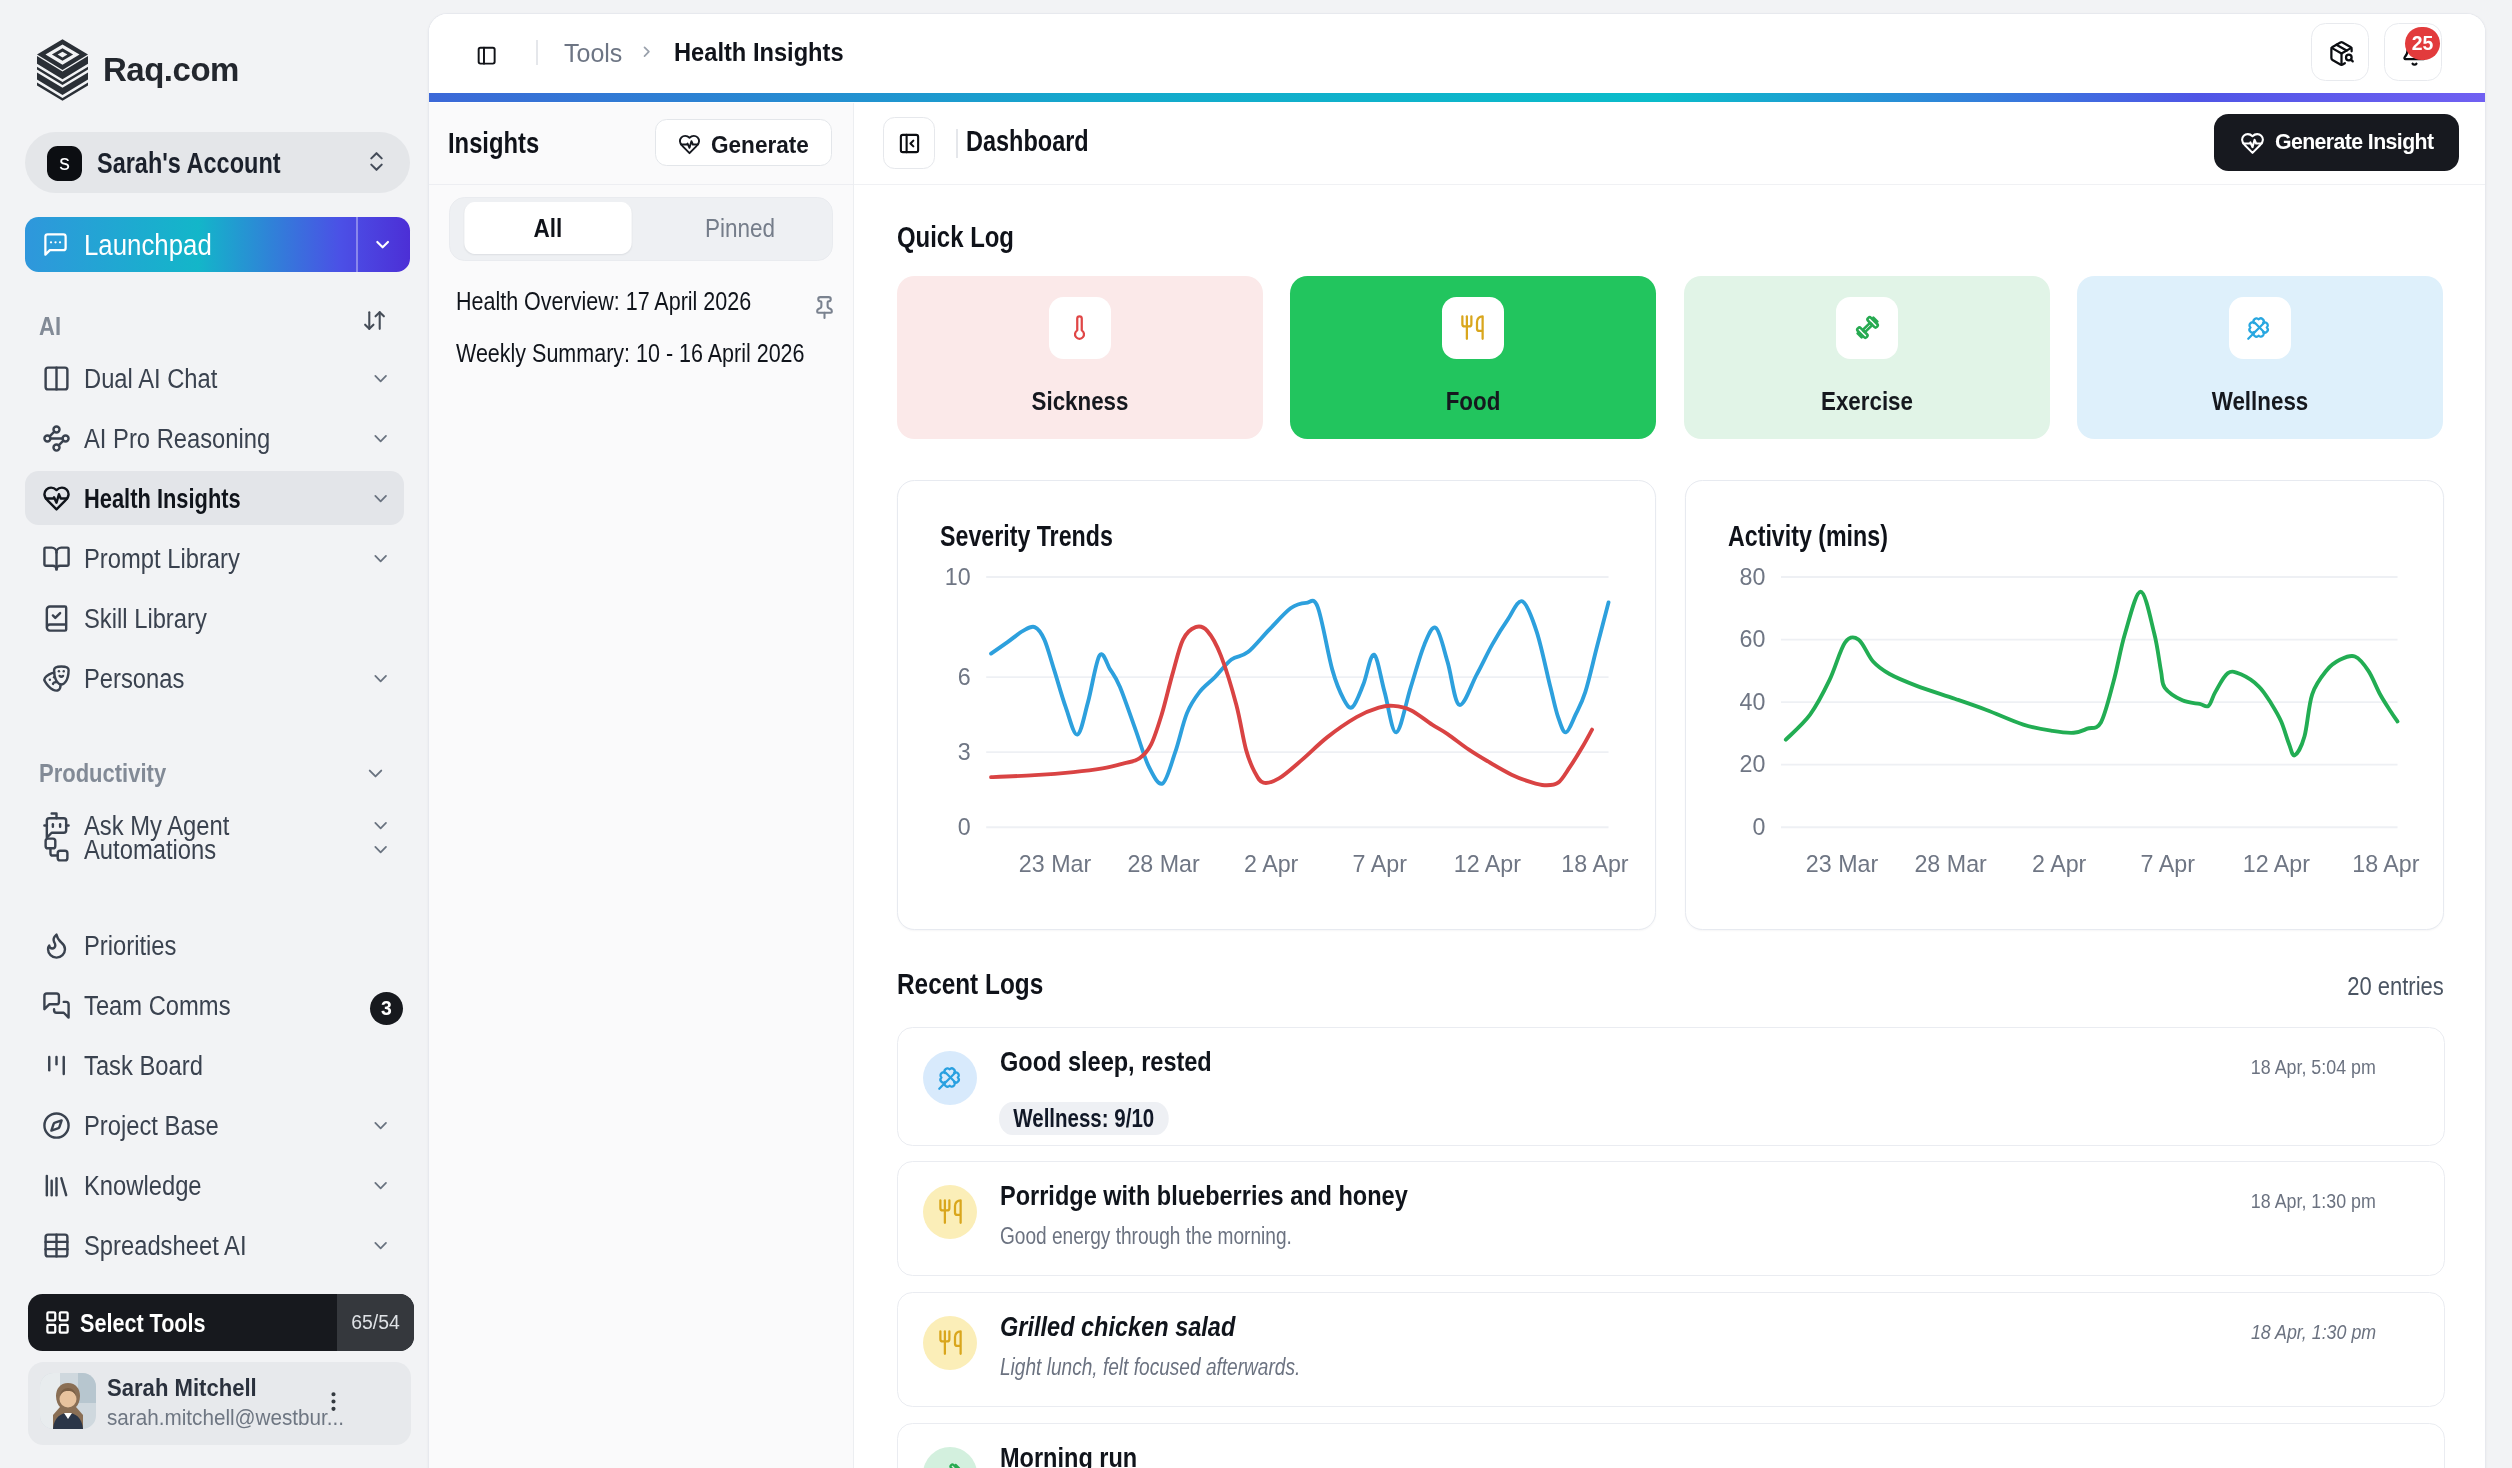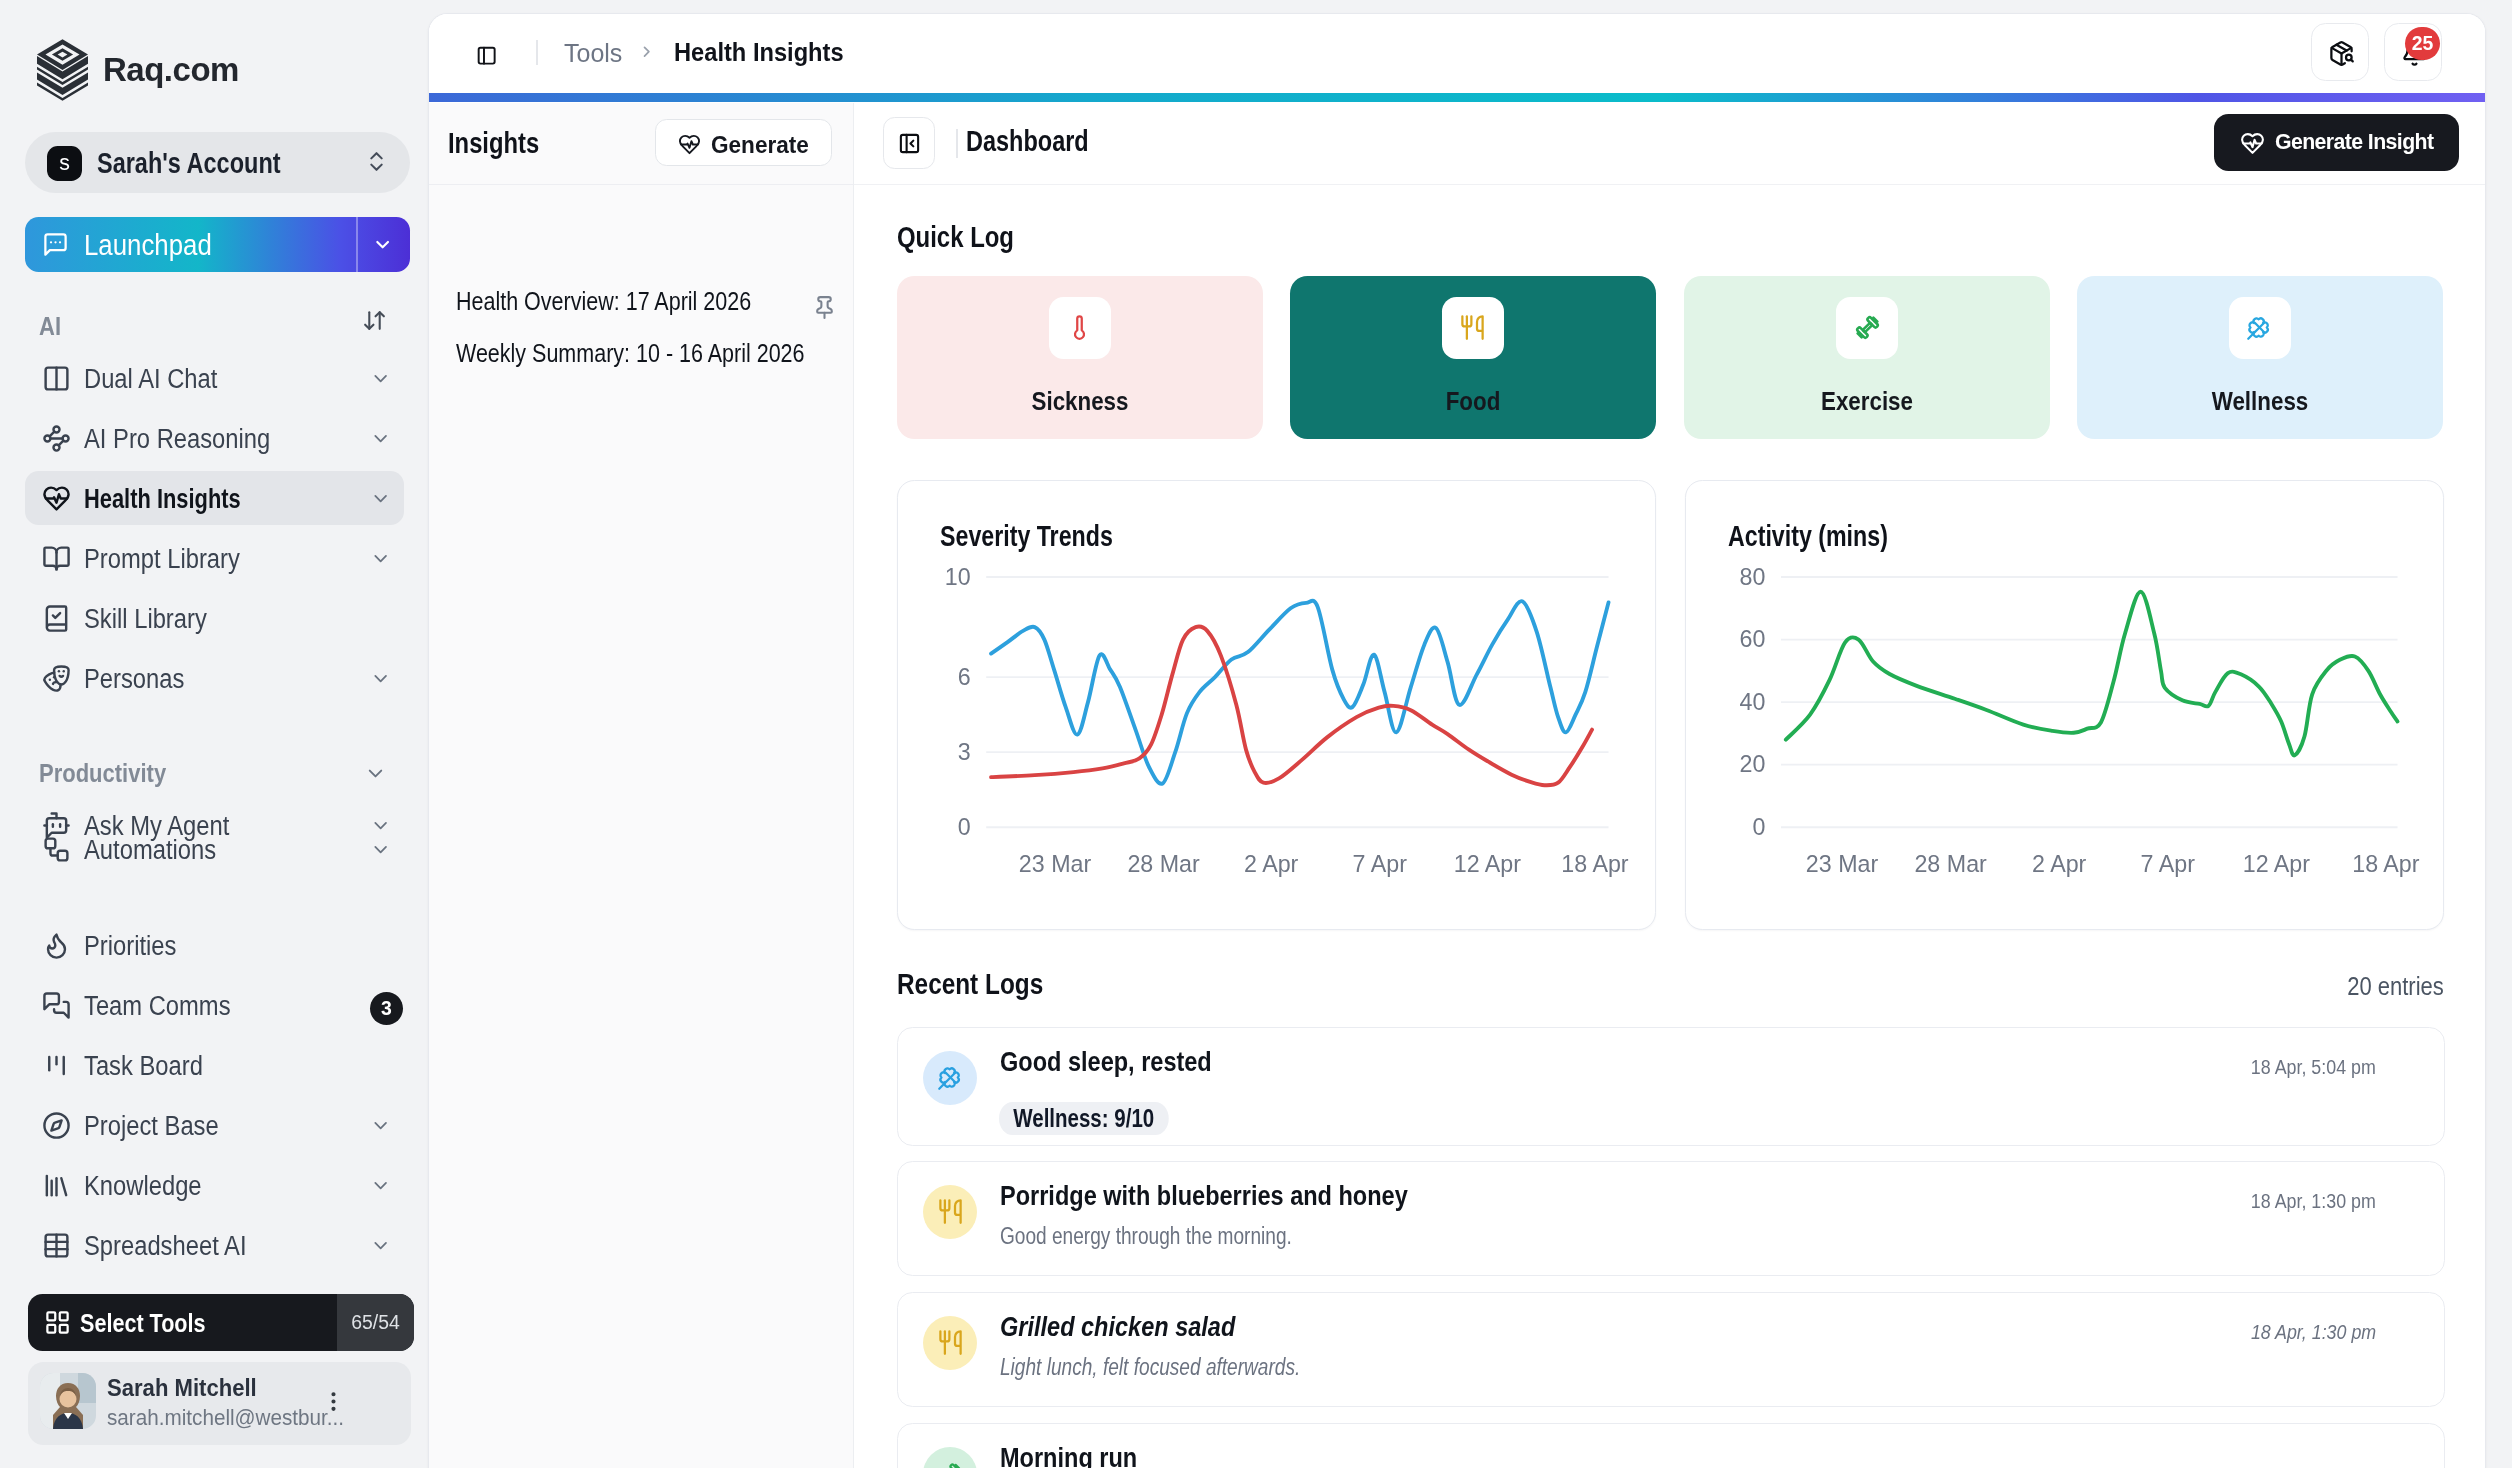--- a/index.html
+++ b/index.html
@@ -77,21 +77,21 @@
 #d-gen svg { position:absolute; left:26px; top:16.5px; }
 #d-gen span { position:absolute; left:61px; top:15.5px; font-size:21.3px; font-weight:600; letter-spacing:-0.6px; white-space:nowrap; }
 #d-hdiv { position:absolute; left:0; top:81px; width:100%; height:1px; background:#f0f1f4; }
 
 #ql-title { position:absolute; left:43px; top:118px; font-size:29px; font-weight:700; color:#0f1219; }
 .qlcard { position:absolute; top:173px; width:366px; height:163px; border-radius:17.4px; }
 .qlcard .tile { position:absolute; left:152px; top:21.3px; width:62px; height:62px; background:#fff; border-radius:14.5px; }
 .qlcard .tile svg { position:absolute; left:17.4px; top:17.4px; }
 .qlcard .lbl { position:absolute; left:0; top:110px; width:100%; text-align:center; font-size:26px; font-weight:600; color:#15181e; }
 #ql1 { left:43px;  background:#fbe9e9;padding-left:12px; }
-#ql2 { left:436px; background:#0f766e; }
+#ql2 { left:436px; background:#22c55e; }
 #ql3 { left:830px; background:#e1f4e7; }
 #ql4 { left:1223px; background:#def0fb; }
 
 .chartcard { position:absolute; top:377px; width:759px; height:450px; background:#fff; border:1px solid #e7eaf0; border-radius:17.4px; box-shadow:0 1px 1.9px rgba(16,24,40,.04); }
 #ch1 { left:43px; }
 #ch2 { left:831px; }
 .chartcard h3 { position:absolute; left:42px; top:39px; font-size:29px; font-weight:700; color:#0f1219; }
 .chartcard svg.plot { position:absolute; left:0; top:0; }
 
 #rl-title { position:absolute; left:43px; top:865px; font-size:29px; font-weight:700; color:#0f1219; }
@@ -425,20 +425,24 @@
   <section id="insights">
     <div id="ins-title">Insights</div>
     <div id="ins-gen">
       <svg class="ic" width="23" height="23" viewBox="0 0 24 24" fill="none" stroke="#15181f" stroke-width="2" stroke-linecap="round" stroke-linejoin="round">
           <path d="M19 14c1.49-1.46 3-3.21 3-5.5A5.5 5.5 0 0 0 16.5 3c-1.76 0-3 .5-4.5 2-1.5-1.5-2.74-2-4.5-2A5.5 5.5 0 0 0 2 8.5c0 2.3 1.5 4.05 3 5.5l7 7Z"></path>
           <path d="M3.22 12H9.5l.5-1 2 4.5 2-7 1.5 3.5h5.27"></path>
         </svg>
       <span>Generate</span>
     </div>
     <div id="ins-hdiv"></div>
+    <div id="tabs">
+      <div id="tab-all">All</div>
+      <div id="tab-pin">Pinned</div>
+    </div>
     <div class="insitem" style="top:184px">Health Overview: 17 April 2026</div>
     <svg id="ins-pin" class="ic" width="25" height="25" viewBox="0 0 24 24" fill="none" stroke="#7a828f" stroke-width="2" stroke-linecap="round" stroke-linejoin="round">
         <path d="M12 17v5"></path>
         <path d="M9 10.76a2 2 0 0 1-1.11 1.79l-1.78.9A2 2 0 0 0 5 15.24V16a1 1 0 0 0 1 1h12a1 1 0 0 0 1-1v-.76a2 2 0 0 0-1.11-1.79l-1.78-.9A2 2 0 0 1 15 10.76V7a1 1 0 0 1 1-1 2 2 0 0 0 0-4H8a2 2 0 0 0 0 4 1 1 0 0 1 1 1z"></path>
       </svg>
     <div class="insitem" style="top:236px">Weekly Summary: 10 - 16 April 2026</div>
   </section>
 
   <section id="dash">
     <div id="d-toggle">

